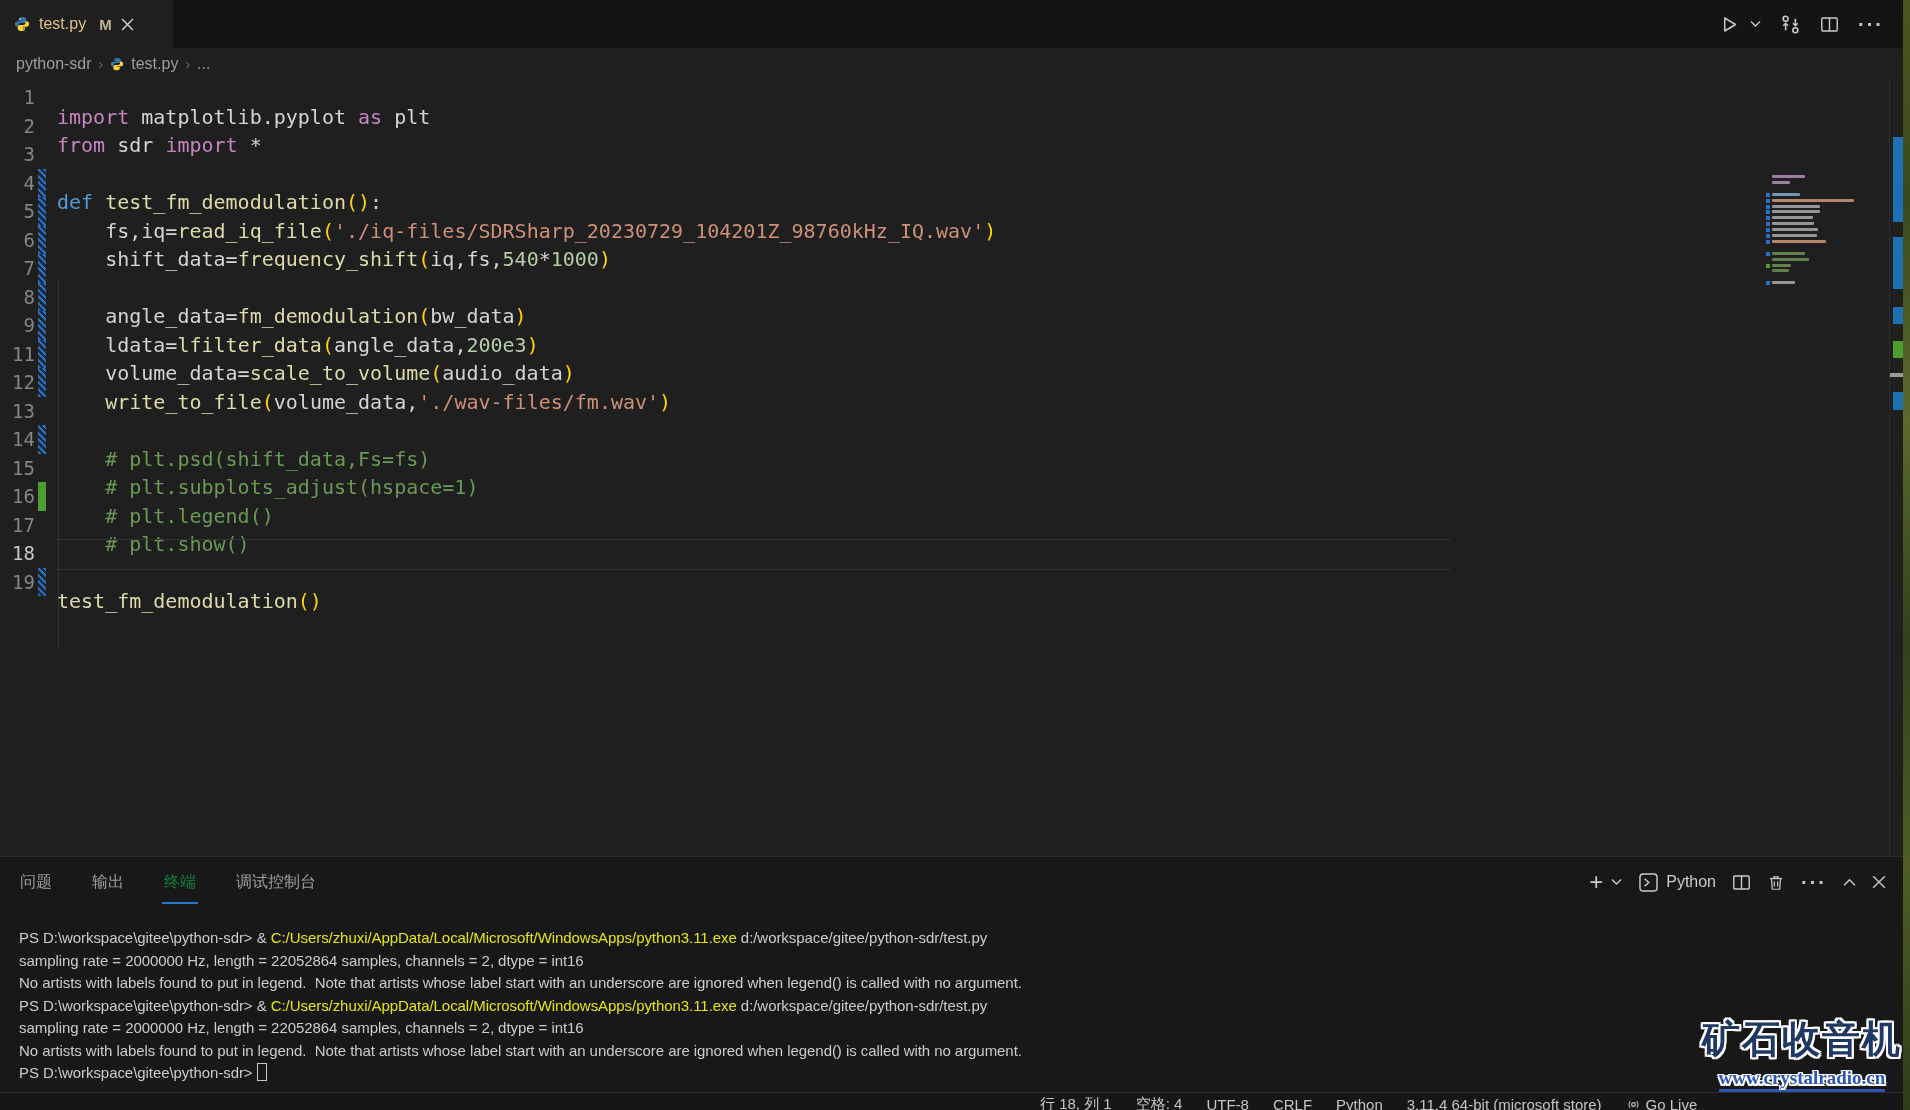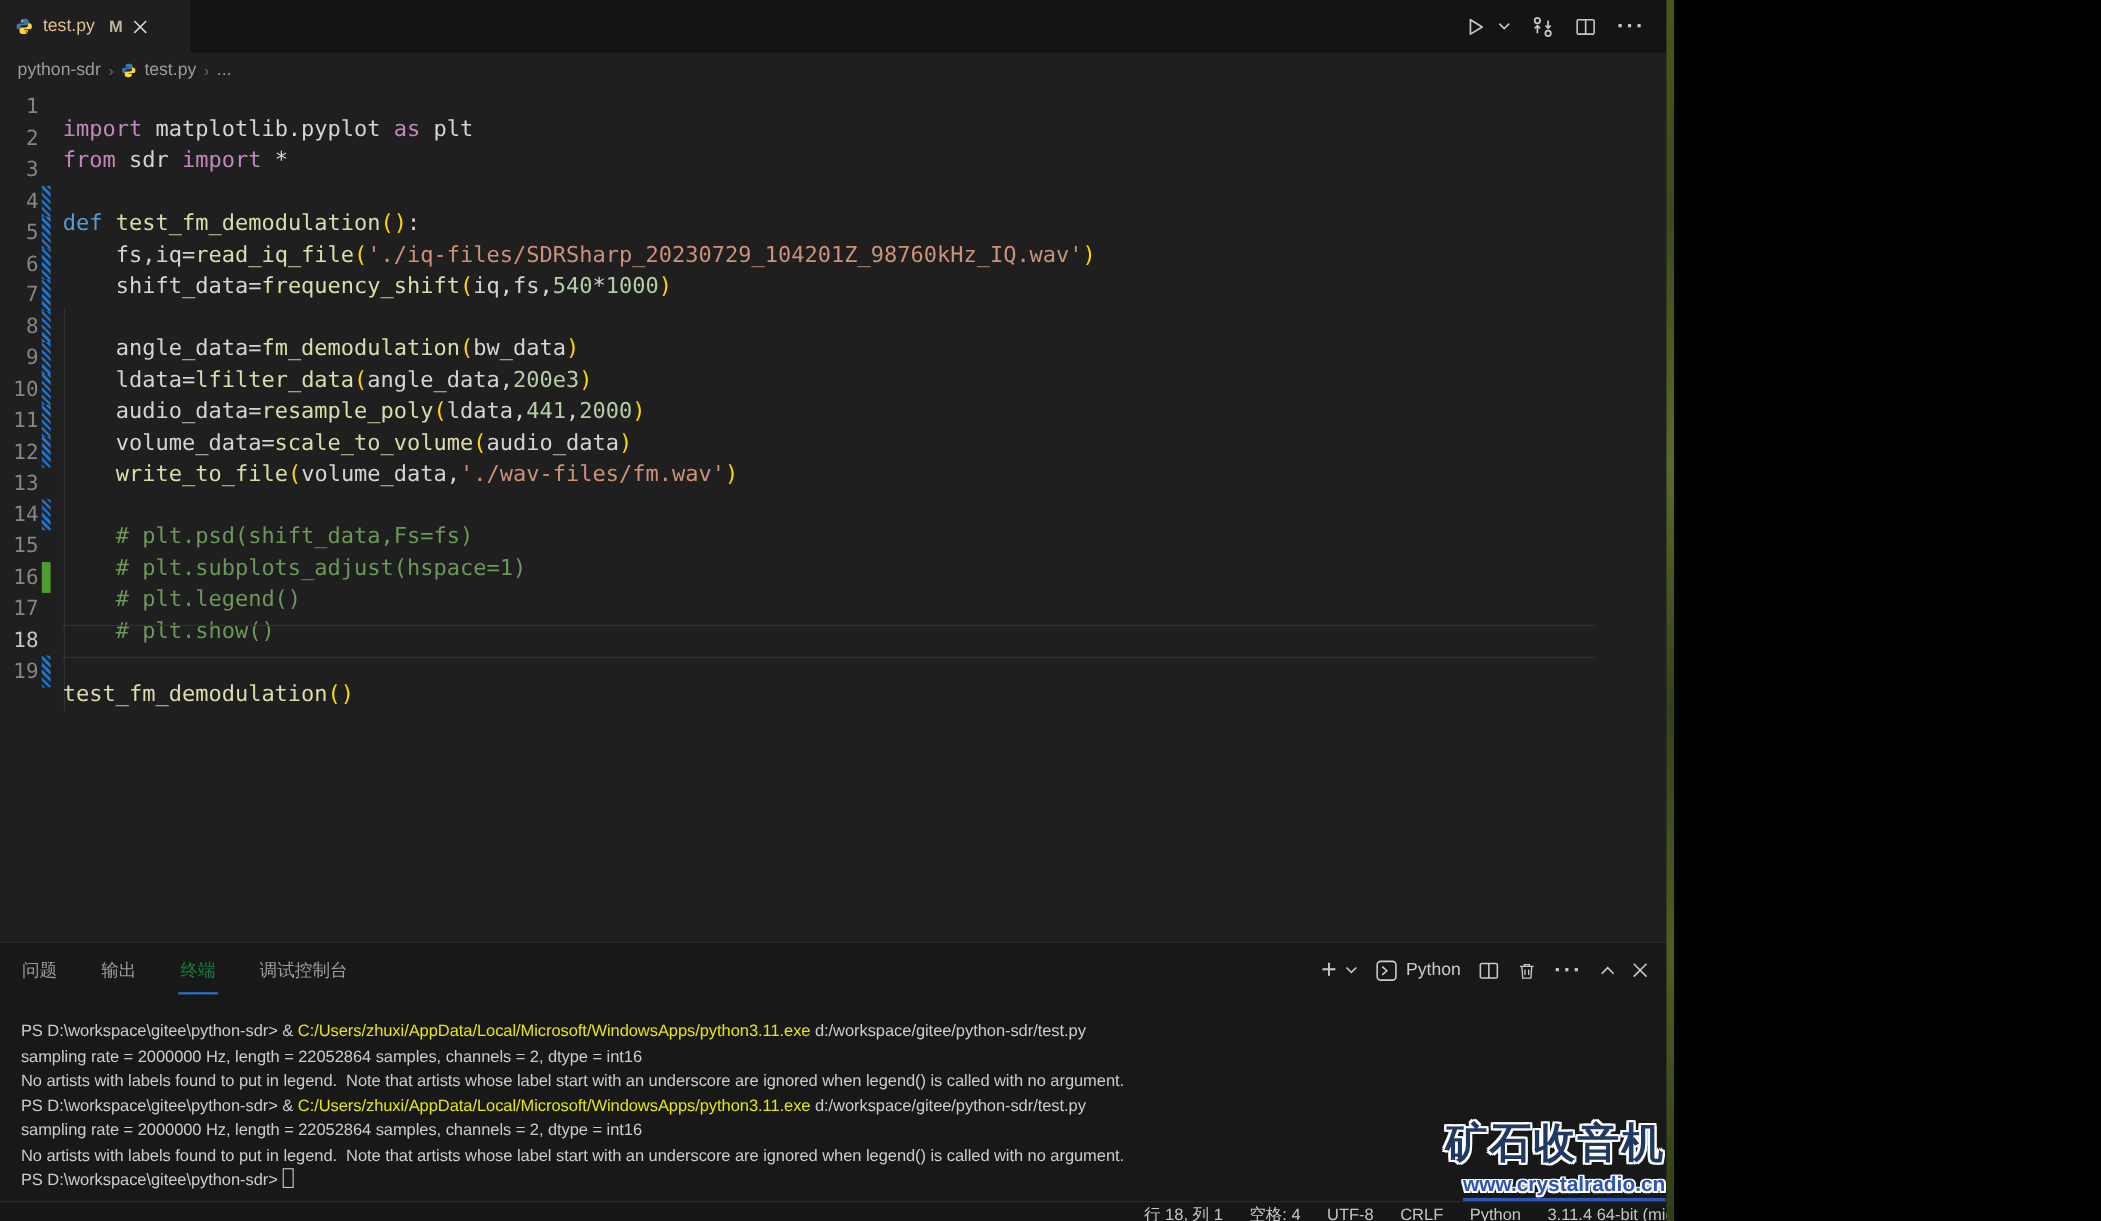--- a/index.html
+++ b/index.html
@@ -1,18 +1,18 @@
 <!DOCTYPE html>
 <html style="--accent: #2677cb; --tab-modified: #e2c08d; --added-gutter: #4d9e2f; --modified-gutter: #2472c8; --terminal-yellow: #e5e510; --watermark-dark: #1f3864; --watermark-blue: #2d55b5;"><head>
 <meta charset="utf-8">
 <style>
   * { margin:0; padding:0; box-sizing:border-box; }
   html,body { background:#000; }
   .window{
-    position:relative; width:1522px; height:1110px; overflow:hidden;
+    position:relative; width:1910px; height:1110px; overflow:hidden;
     background:#1f1f1f; font-family:"Liberation Sans","DejaVu Sans",sans-serif;
   }
   
   .tabbar{ position:absolute; top:0; left:0; right:0; height:48px; background:#141414; display:flex; }
   .tab{ width:173px; height:48px; background:#1f1f1f; display:flex; align-items:center; padding:0 10px 0 14px; gap:9px; }
   .tab-label{ color:var(--tab-modified,#e2c08d); font-size:16px; }
   .tab-m{ color:#bdb39a; font-size:15px; font-weight:bold; margin-left:4px; }
   .icon-btn{ display:flex; align-items:center; justify-content:center; cursor:pointer; }
   .tab-actions{ position:absolute; right:26px; top:0; height:48px; display:flex; align-items:center; gap:19px; }
   .dots{ color:#c9c9c9; font-size:20px; font-weight:bold; letter-spacing:2px; line-height:10px; }
@@ -54,22 +54,22 @@
   .pyterm{ display:flex; align-items:center; gap:7px; font-size:16px; color:#cccccc; }
   .term{ position:absolute; top:70px; left:19px; right:10px; }
   .term-line{ height:22.5px; line-height:22.5px; white-space:pre; font-family:Liberation Sans, sans-serif; font-size:15px; letter-spacing:-0.06px; color:#cccccc; }
   .tt-y{ color:var(--terminal-yellow,#e5e510); }
   .hollow-cursor{ display:inline-block; width:10px; height:18px; border:1px solid #c8c8c8; vertical-align:-3px; }
   
   .statusbar{ position:absolute; top:1092px; left:0; right:0; height:22px; background:#161616; border-top:1px solid #2c2c2c; font-size:15px; color:#c5c5c5; }
   .sb-items{ position:absolute; left:1040px; top:0; height:22px; display:flex; gap:24px; align-items:center; white-space:nowrap; }
   .sb-item{ cursor:pointer; display:flex; align-items:center; gap:5px; }
   
-  .wm{ position:absolute; right:8px; top:1014px; text-align:right; z-index:50; pointer-events:none;
-       font-family:Liberation Sans, sans-serif; }
+  .wm{ position:absolute; right:8px; top:1014px; text-align:center; z-index:50; pointer-events:none;
+       font-family:Liberation Serif, serif; }
   .wm-title{ font-size:38px; font-weight:bold; letter-spacing:2px; color:var(--watermark-dark,#1f3864);
     text-shadow:-2px -2px 0 #fff,2px -2px 0 #fff,-2px 2px 0 #fff,2px 2px 0 #fff,-2px 0 0 #fff,2px 0 0 #fff,0 -2px 0 #fff,0 2px 0 #fff; }
   .wm-url{ display:inline-block; margin-top:2px; font-size:19px; font-weight:bold; color:var(--watermark-blue,#2d55b5);
     border-bottom:3px solid var(--watermark-blue,#2d55b5);
     text-shadow:-1.5px -1.5px 0 #fff,1.5px -1.5px 0 #fff,-1.5px 1.5px 0 #fff,1.5px 1.5px 0 #fff,-1.5px 0 0 #fff,1.5px 0 0 #fff,0 -1.5px 0 #fff,0 1.5px 0 #fff; }
   
   .wall{ position:absolute; right:0; top:0; width:7px; height:1110px; z-index:60;
     background:linear-gradient(180deg,#48561f 0%,#3b4a1c 18%,#5a6a2e 38%,#32411a 58%,#4e5e26 78%,#2f3d18 100%); }
   svg{ display:block; }
 </style>
@@ -180,25 +180,20 @@
         </div>
         <div class="ed-row">
           <span class="ln">8</span>
           <span class="git modified"></span>
           <span class="code"><span class="tk-pl">    angle_data=</span><span class="tk-fn">fm_demodulation</span><span class="tk-br">(</span><span class="tk-pl">bw_data</span><span class="tk-br">)</span></span>
         </div>
         <div class="ed-row">
           <span class="ln">9</span>
           <span class="git modified"></span>
           <span class="code"><span class="tk-pl">    ldata=</span><span class="tk-fn">lfilter_data</span><span class="tk-br">(</span><span class="tk-pl">angle_data,</span><span class="tk-nu">200e3</span><span class="tk-br">)</span></span>
-        </div>
-        <div class="ed-row">
-          <span class="ln">10</span>
-          <span class="git modified"></span>
-          <span class="code"><span class="tk-pl">    audio_data=</span><span class="tk-fn">resample_poly</span><span class="tk-br">(</span><span class="tk-pl">ldata,</span><span class="tk-nu">441</span><span class="tk-pl">,</span><span class="tk-nu">2000</span><span class="tk-br">)</span></span>
         </div>
         <div class="ed-row">
           <span class="ln">11</span>
           <span class="git modified"></span>
           <span class="code"><span class="tk-pl">    volume_data=</span><span class="tk-fn">scale_to_volume</span><span class="tk-br">(</span><span class="tk-pl">audio_data</span><span class="tk-br">)</span></span>
         </div>
         <div class="ed-row">
           <span class="ln">12</span>
           <span class="git modified"></span>
           <span class="code"><span class="tk-pl">    </span><span class="tk-fn">write_to_file</span><span class="tk-br">(</span><span class="tk-pl">volume_data,</span><span class="tk-st">'./wav-files/fm.wav'</span><span class="tk-br">)</span></span>

